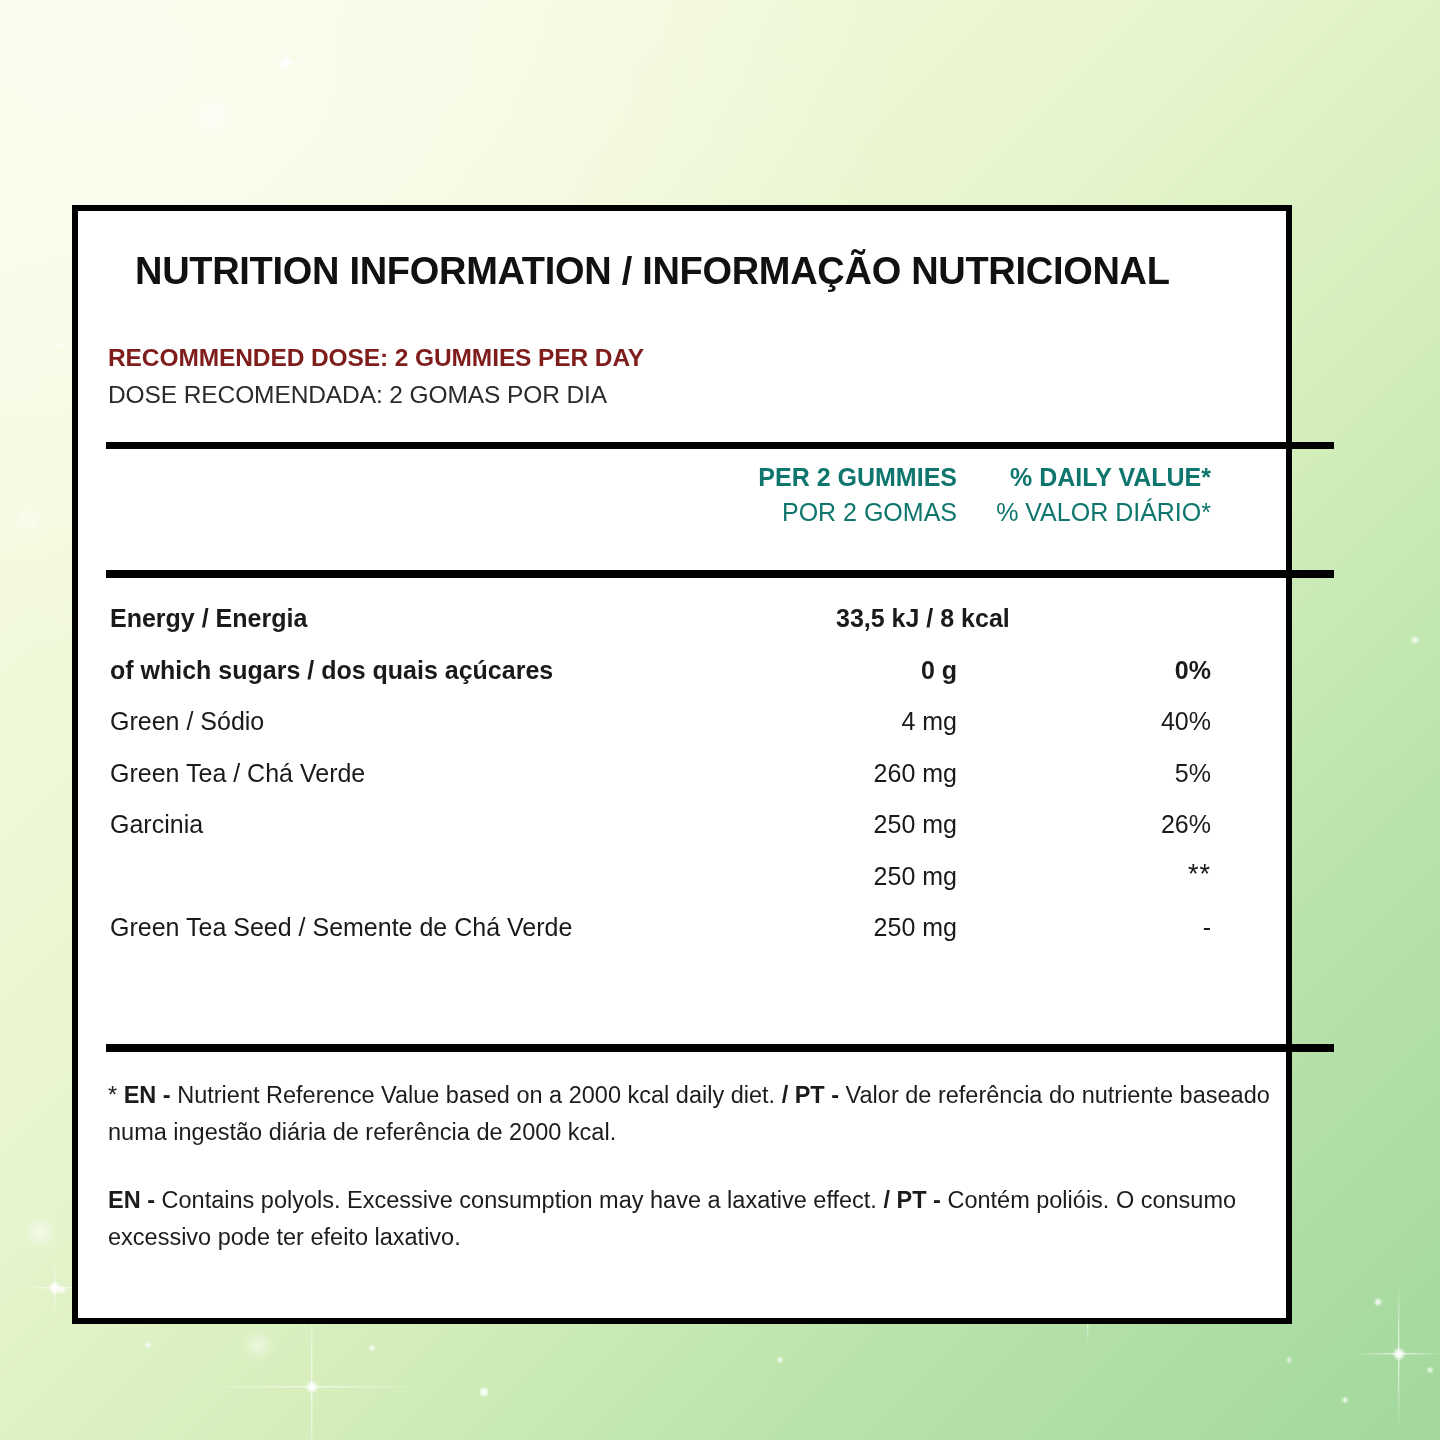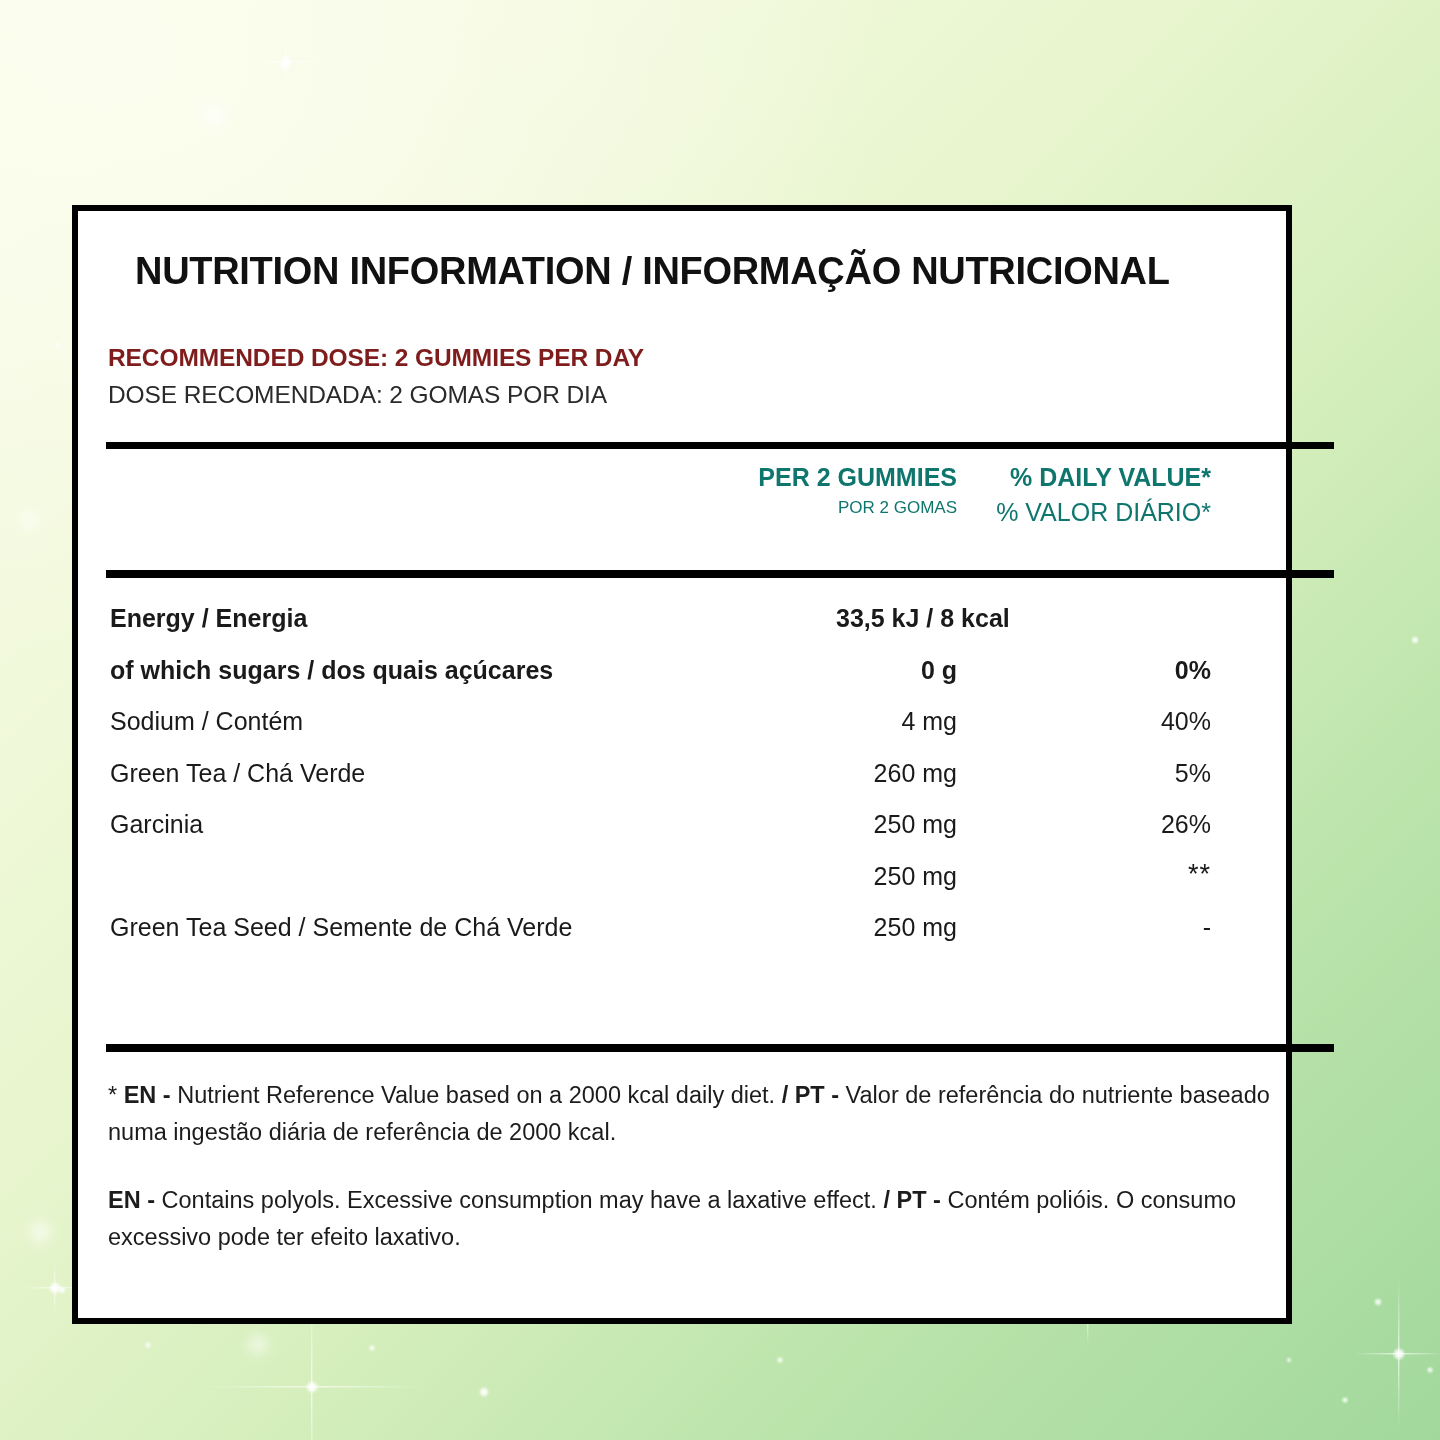--- a/index.html
+++ b/index.html
@@ -102,21 +102,21 @@
     top:252px; left:0; width:100%;
     height:80px;
   }
   .colhead .ch {
     position:absolute;
     text-align:right;
     white-space:nowrap;
     color:#0f766e;
   }
   .ch-amt-en { right:329px; top:0;  font-size:25px; font-weight:bold; }
-  .ch-amt-pt { right:329px; top:35px; font-size:17px; font-weight:normal; color:#2a2a2a; }
+  .ch-amt-pt { right:329px; top:35px; font-size:25px; font-weight:normal; color:#2a2a2a; }
   .ch-dv-en  { right:75px;  top:0;  font-size:25px; font-weight:bold; }
   .ch-dv-pt  { right:75px;  top:35px; font-size:25px; font-weight:normal; color:#2a2a2a; }
 
   
   .rows { position:absolute; left:0; top:392px; width:100%; }
   .row {
     position:relative;
     height:51.5px;
   }
   .row .label {
@@ -218,21 +218,21 @@
           <span class="label">Energy / Energia</span>
           <span class="amount left">33,5 kJ / 8 kcal</span>
           <span class="dv"></span>
         </div>
         <div class="row bold">
           <span class="label">of which sugars / dos quais açúcares</span>
           <span class="amount">0 g</span>
           <span class="dv">0%</span>
         </div>
         <div class="row">
-          <span class="label">Sodium / Contém</span>
+          <span class="label">Green / Sódio</span>
           <span class="amount">4 mg</span>
           <span class="dv">40%</span>
         </div>
         <div class="row">
           <span class="label">Green Tea / Chá Verde</span>
           <span class="amount">260 mg</span>
           <span class="dv">5%</span>
         </div>
         <div class="row">
           <span class="label">Garcinia</span>

